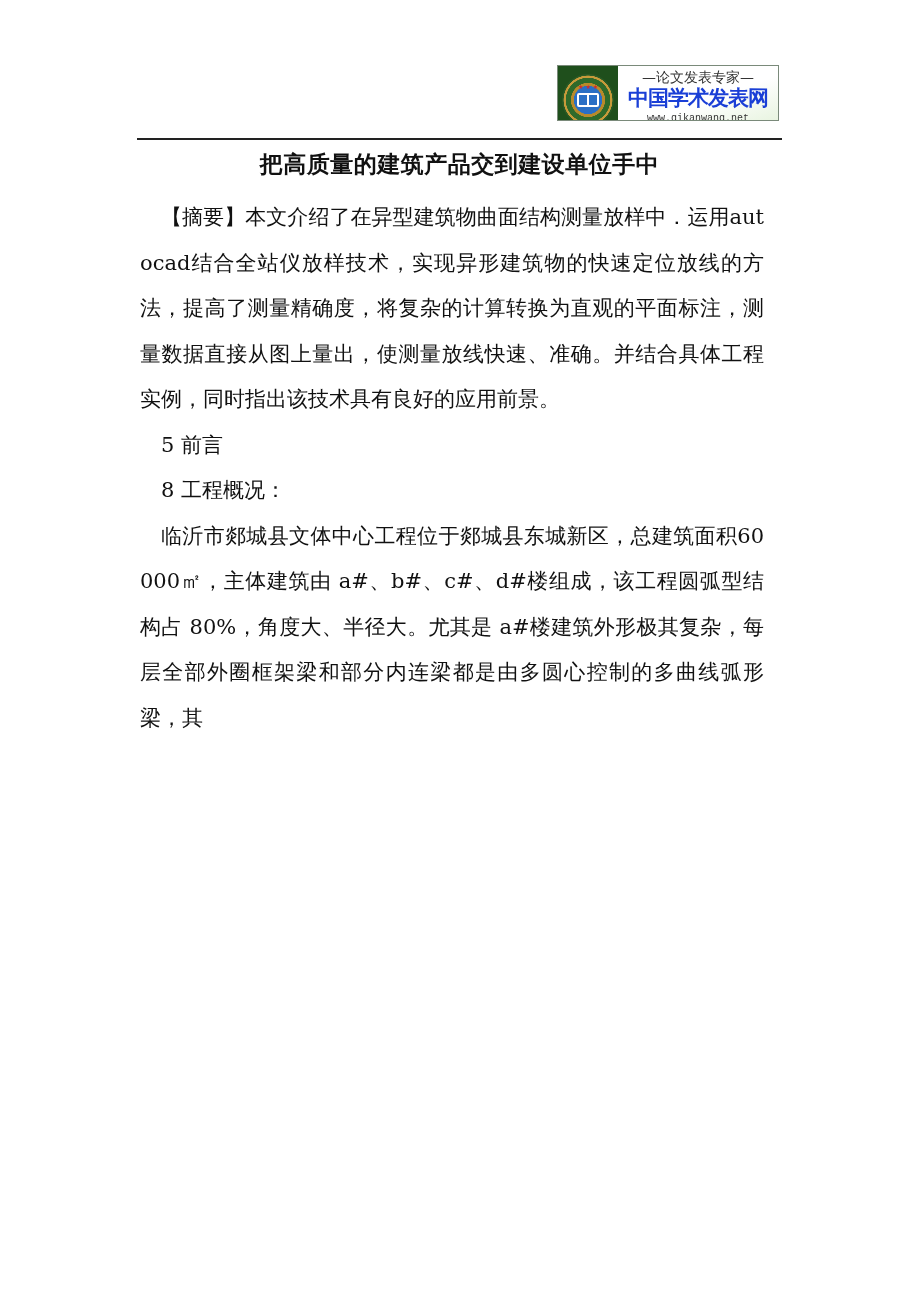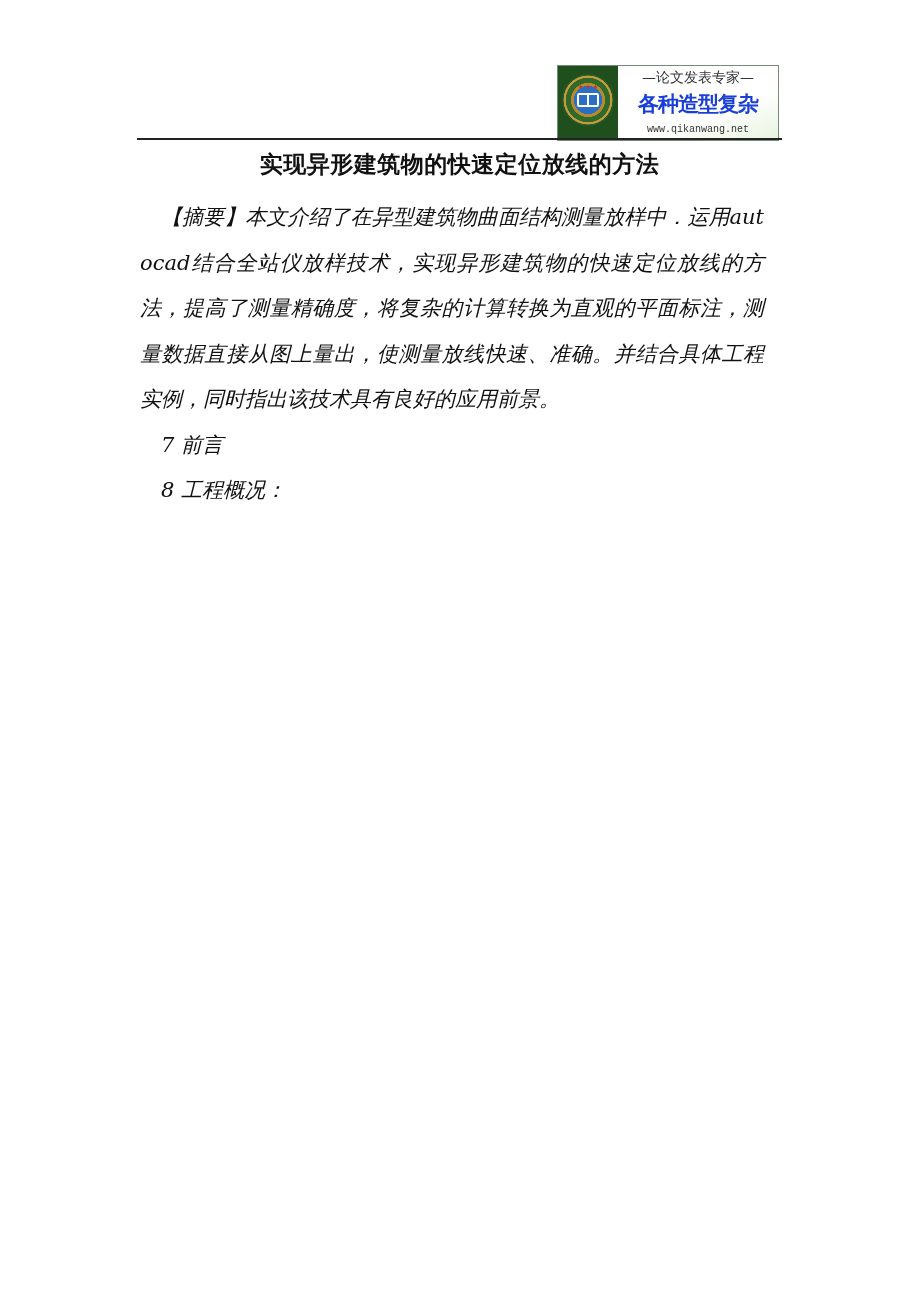--- a/index.html
+++ b/index.html
@@ -20,21 +20,21 @@
       left: 0; top: 0;
       width: 920px; height: 1302px;
       background: #ffffff;
     }
     
     .logo {
       position: absolute;
       left: 557px;
       top: 65px;
       width: 222px;
-      height: 76px;
+      height: 56px;
       display: flex;
       border: 1px solid #7a8a7a;
       box-sizing: border-box;
       background: #ffffff;
       overflow: hidden;
     }
     .logo-emblem {
       width: 60px;
       height: 72px;
       background: #1f4f1c;
@@ -136,47 +136,47 @@
       color: #111111;
     }
     .body-text p {
       margin: 0;
       text-align: justify;
       text-align-last: left;
       word-break: break-all;
     }
     .indent {
       text-indent: 21px;
-      font-style: italic;
     }
     .full-indent {
       text-indent: 21px;
     }
   </style>
 </head>
 <body>
 
 <div class="page">
 
   <div class="logo">
     <div class="logo-emblem">
       <div class="ring"></div>
       <div class="stars">★★★</div>
       <div class="book"></div>
     </div>
     <div class="logo-text">
       <div class="logo-slogan">—论文发表专家—</div>
-      <div class="logo-name">各种造型复杂</div>
+      <div class="logo-name">中国学术发表网</div>
       <div class="logo-url">www.qikanwang.net</div>
     </div>
   </div>
 
   <div class="header-rule"></div>
 
-  <div class="doc-title">实现异形建筑物的快速定位放线的方法</div>
+  <div class="doc-title">把高质量的建筑产品交到建设单位手中</div>
 
   <div class="body-text">
     <p class="indent">【摘要】本文介绍了在异型建筑物曲面结构测量放样中．运用autocad结合全站仪放样技术，实现异形建筑物的快速定位放线的方法，提高了测量精确度，将复杂的计算转换为直观的平面标注，测量数据直接从图上量出，使测量放线快速、准确。并结合具体工程实例，同时指出该技术具有良好的应用前景。</p>
-    <p class="indent">7 前言</p>
+    <p class="indent">5 前言</p>
     <p class="indent">8 工程概况：</p>
+    <p class="full-indent">临沂市郯城县文体中心工程位于郯城县东城新区，总建筑面积60000㎡，主体建筑由 a#、b#、c#、d#楼组成，该工程圆弧型结构占 80%，角度大、半径大。尤其是 a#楼建筑外形极其复杂，每层全部外圈框架梁和部分内连梁都是由多圆心控制的多曲线弧形梁，其</p>
   </div>
 
 </div>
 
 </body></html>

